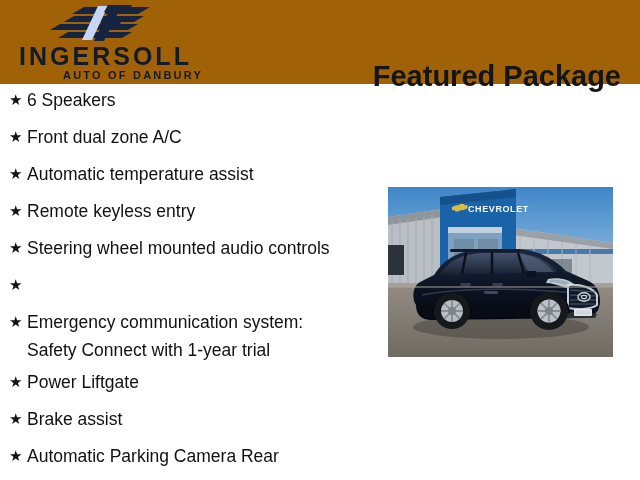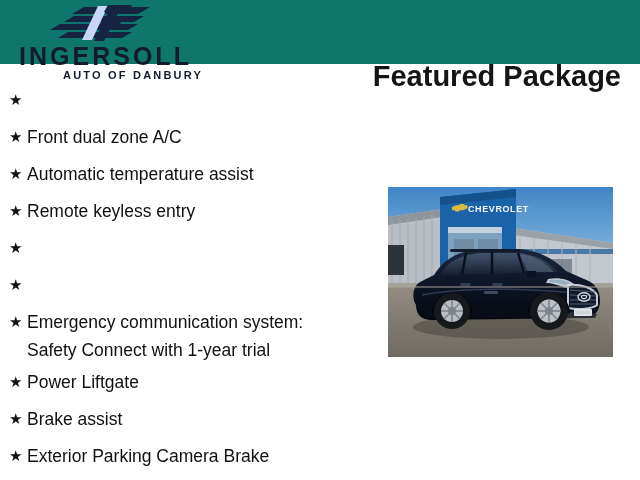--- a/index.html
+++ b/index.html
@@ -21,22 +21,22 @@
     height: 480px;
     background: #ffffff;
   }
 
   
   .header {
     position: absolute;
     left: 0;
     top: 0;
     width: 640px;
-    height: 64px;
-    background: #0f766e;
+    height: 84px;
+    background: #a16207;
   }
 
   .brand {
     position: absolute;
     left: 0;
     top: 0;
     width: 210px;
     height: 84px;
   }
 
@@ -173,39 +173,41 @@
       <div class="brand-sub">AUTO OF DANBURY</div>
     </div>
 
     <div class="header-title">Featured Package</div>
   </div>
 
   <div class="features">
 
     <div class="feature-row">
       <span class="bullet-star">★</span>
+      <span class="feature-text">6 Speakers</span>
     </div>
 
     <div class="feature-row">
       <span class="bullet-star">★</span>
       <span class="feature-text">Front dual zone A/C</span>
     </div>
 
     <div class="feature-row">
       <span class="bullet-star">★</span>
       <span class="feature-text">Automatic temperature assist</span>
     </div>
 
     <div class="feature-row">
       <span class="bullet-star">★</span>
       <span class="feature-text">Remote keyless entry</span>
     </div>
 
     <div class="feature-row">
       <span class="bullet-star">★</span>
+      <span class="feature-text">Steering wheel mounted audio controls</span>
     </div>
 
     <div class="feature-row">
       <span class="bullet-star">★</span>
     </div>
 
     <div class="feature-row tall">
       <span class="bullet-star">★</span>
       <span class="feature-text">Emergency communication system:
 Safety Connect with 1-year trial</span>
@@ -216,21 +218,21 @@
       <span class="feature-text">Power Liftgate</span>
     </div>
 
     <div class="feature-row">
       <span class="bullet-star">★</span>
       <span class="feature-text">Brake assist</span>
     </div>
 
     <div class="feature-row">
       <span class="bullet-star">★</span>
-      <span class="feature-text">Exterior Parking Camera Brake</span>
+      <span class="feature-text">Automatic Parking Camera Rear</span>
     </div>
   </div>
 
   <div class="photo">
     <svg width="225" height="170" viewBox="0 0 225 170" xmlns="http://www.w3.org/2000/svg">
       <defs>
         <linearGradient id="sky" x1="0" y1="0" x2="0" y2="1">
           <stop offset="0%" stop-color="#3f86c8"></stop>
           <stop offset="100%" stop-color="#9cc4e2"></stop>
         </linearGradient>

